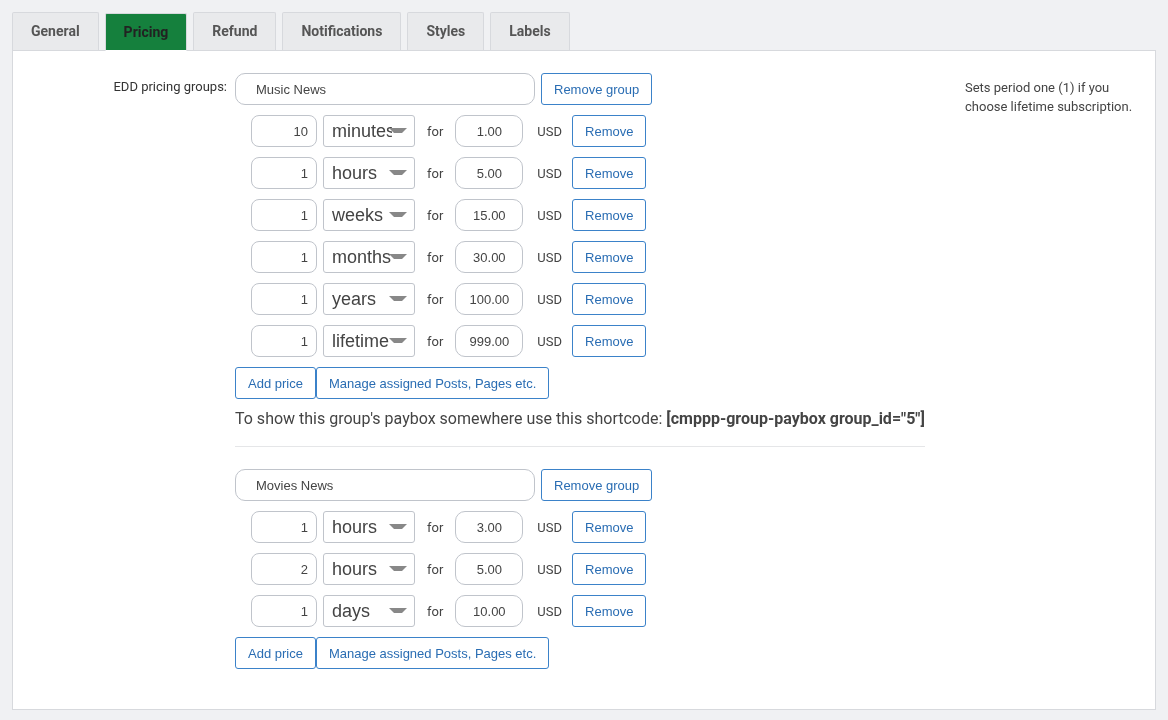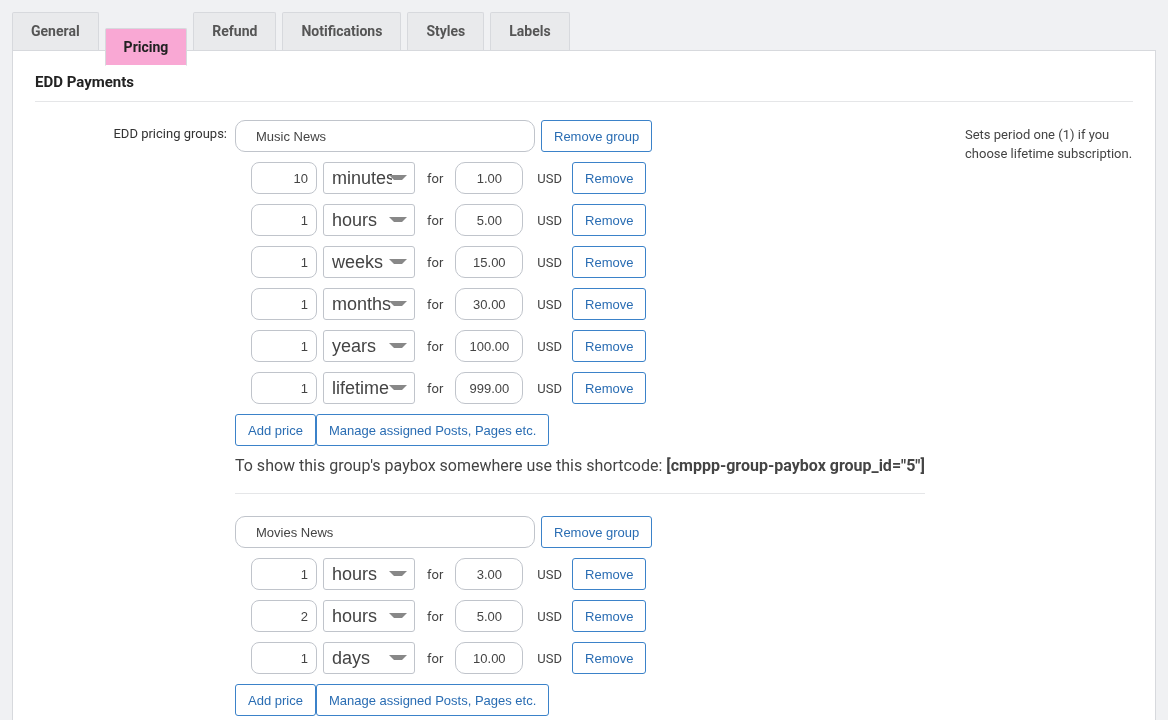--- a/index.html
+++ b/index.html
@@ -23,25 +23,25 @@
     font-size: 14px;
     font-weight: 700;
     background: #e9eaec;
     border: 1px solid #d7d9dd;
     border-bottom: none;
     color: #555;
     cursor: pointer;
     border-radius: 2px 2px 0 0;
   }
   .tab.active {
-    background: #f9a8d4;
+    background: #15803d;
     color: #222;
     border-bottom: 1px solid #fff;
     position: relative;
-    top: 16px;
+    top: 1px;
   }
   .panel {
     background: #fff;
     border: 1px solid #d7d9dd;
     margin: 0 12px 12px 12px;
     padding: 22px 22px 30px 22px;
     min-height: 640px;
   }
   .section-title {
     font-size: 15px;
@@ -165,21 +165,20 @@
 <div class="page">
   <div class="tabs" id="tabs-container">
       <div class="tab">General</div>
       <div class="tab active">Pricing</div>
       <div class="tab">Refund</div>
       <div class="tab">Notifications</div>
       <div class="tab">Styles</div>
       <div class="tab">Labels</div>
     </div>
   <div class="panel">
-    <div class="section-title">EDD Payments</div>
     <div class="row">
       <div class="left-label">EDD pricing groups:</div>
       <div class="middle" id="groups-area">
           <div class="group">
             <div class="line">
               <input class="group-name" value="Music News" style="">
               <button class="btn-link">Remove group</button>
             </div>
             <div class="line">
               <input class="num-input" value="10" style="">

